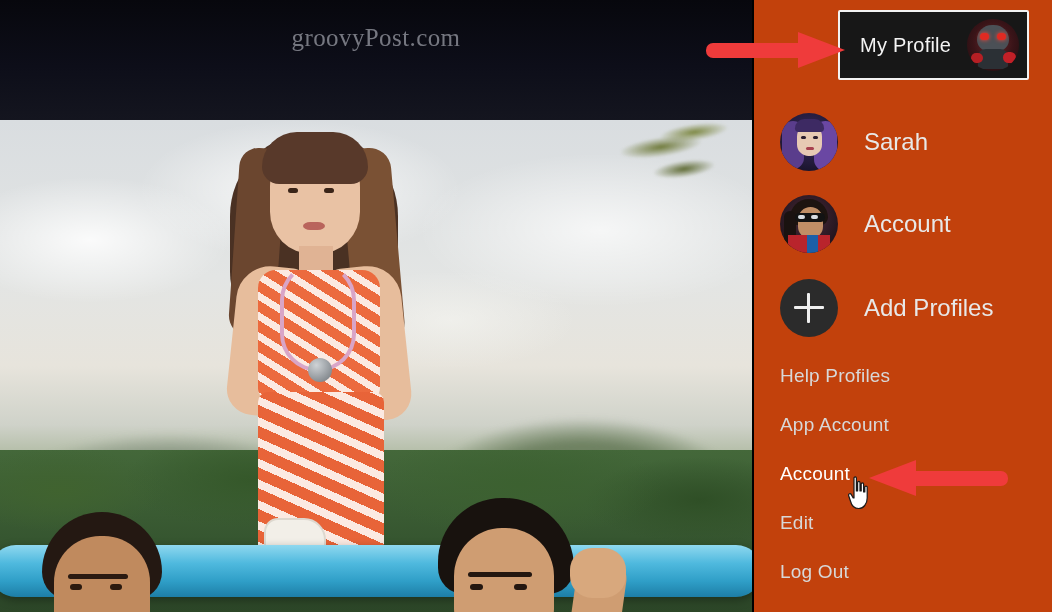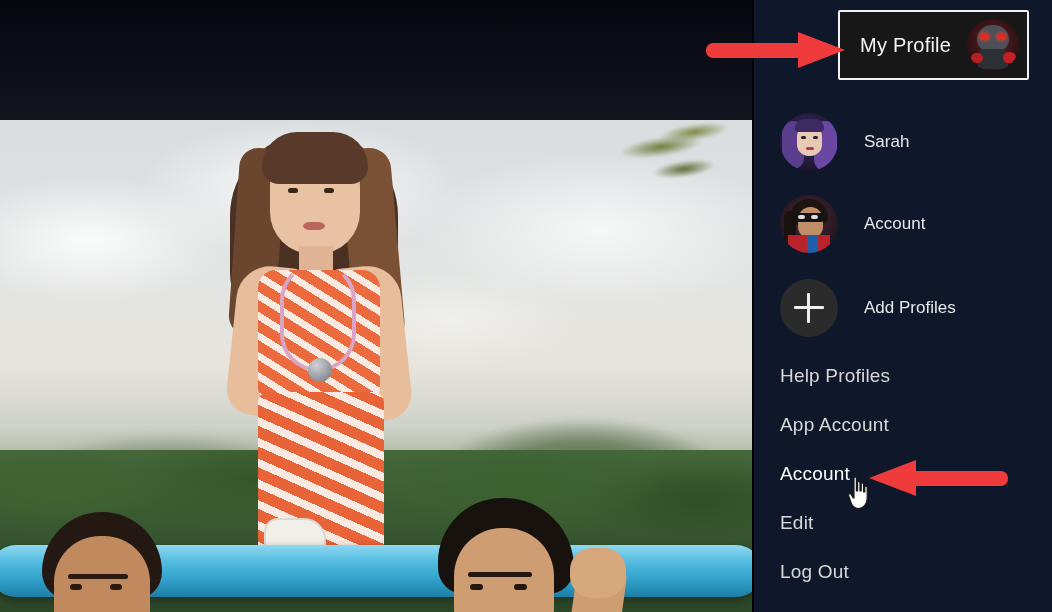--- a/index.html
+++ b/index.html
@@ -132,21 +132,21 @@
   .boyR .eyeL, .boyR .eyeR { position:absolute; top:86px; width:13px; height:6px; border-radius:6px; background:#241710; }
   .boyR .eyeL { left:72px; } .boyR .eyeR { left:116px; }
   .boyR .brow { position:absolute; left:70px; top:74px; width:64px; height:5px; border-radius:3px; background:#241710; }
   .boyR .arm { position:absolute; left:170px; top:56px; width:50px; height:170px; border-radius:24px; background:#cf9d72; transform:rotate(8deg); }
   .boyR .hand { position:absolute; left:172px; top:50px; width:56px; height:50px; border-radius:22px; background:#d8a87d; }
 
   
   .sidebar {
     position:absolute; left:752px; top:0;
     width:300px; height:612px;
-    background:#0f172a;
+    background:#c2410c;
     border-left:2px solid #000;
   }
   .my-profile-row {
     position:absolute; left:84px; top:10px;
     width:191px; height:70px;
     display:flex; align-items:center; justify-content:flex-end;
     gap:16px;
     padding-right:8px;
     border:2px solid #f2f2f2;
     border-radius:2px;
@@ -169,21 +169,21 @@
   .av-antman .torso { position:absolute; left:11px; top:30px; width:30px; height:20px; border-radius:8px 8px 0 0; background:#2b3035; }
   .av-antman .accL { position:absolute; left:4px; top:34px; width:12px; height:10px; border-radius:5px; background:#b61f24; }
   .av-antman .accR { position:absolute; left:36px; top:33px; width:13px; height:11px; border-radius:6px; background:#c22027; }
 
   .profile-item {
     position:absolute; left:0; width:300px; height:64px;
     display:flex; align-items:center; gap:26px;
     padding-left:26px;
   }
   .profile-item .avatar { width:58px; height:58px; flex:0 0 58px; }
-  .profile-name { font-size:17px; color:#e8e8e8; }
+  .profile-name { font-size:24px; color:#e8e8e8; }
 
   .av-sarah { background:radial-gradient(circle at 50% 40%, #3b2c5e 0%, #221a3a 60%, #100c1c 100%); }
   .av-sarah .hairL { position:absolute; left:2px; top:8px; width:22px; height:48px; border-radius:12px; background:#5a3d8c; }
   .av-sarah .hairR { position:absolute; left:34px; top:8px; width:23px; height:50px; border-radius:12px; background:#6a47a3; }
   .av-sarah .face { position:absolute; left:17px; top:11px; width:25px; height:32px; border-radius:13px 13px 12px 12px; background:#e7c9b4; }
   .av-sarah .bangs { position:absolute; left:15px; top:6px; width:29px; height:13px; border-radius:15px 15px 6px 6px; background:#3d2a63; }
   .av-sarah .eyeL,.av-sarah .eyeR { position:absolute; top:23px; width:5px; height:3px; border-radius:3px; background:#2a1c2e; }
   .av-sarah .eyeL{left:21px;} .av-sarah .eyeR{left:33px;}
   .av-sarah .mouth { position:absolute; left:26px; top:34px; width:8px; height:3px; border-radius:3px; background:#a8404f; }
 
@@ -222,20 +222,21 @@
 </style>
 </head>
 <body>
 
 <div id="app">
 
   <div class="content-area">
 
     <div class="top-band"></div>
 
+    <div class="watermark">groovyPost.com</div>
 
     <div class="hero">
       <div class="clouds"></div>
       <div class="hill-left"></div>
       <div class="hill-right"></div>
       <div class="foliage"></div>
       <div class="palm"></div>
 
       <div class="girl">
         <div class="hair-back"></div>

